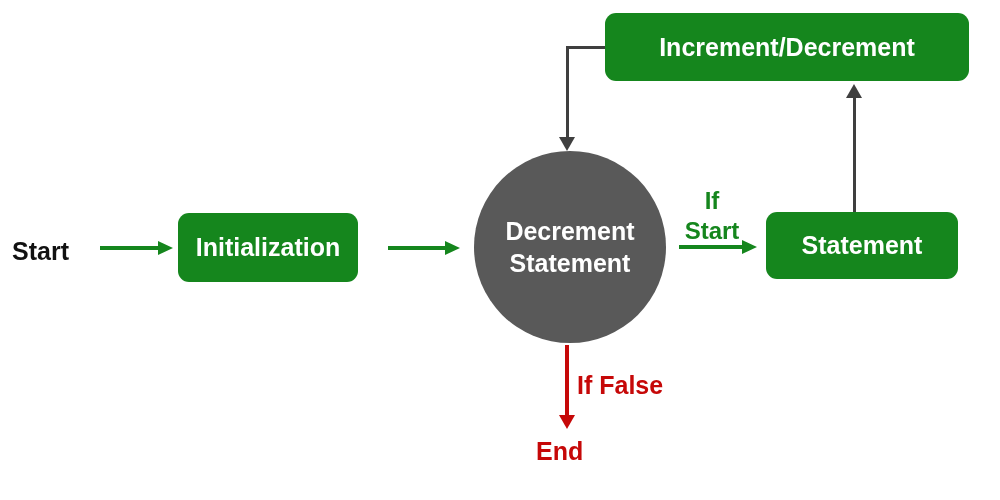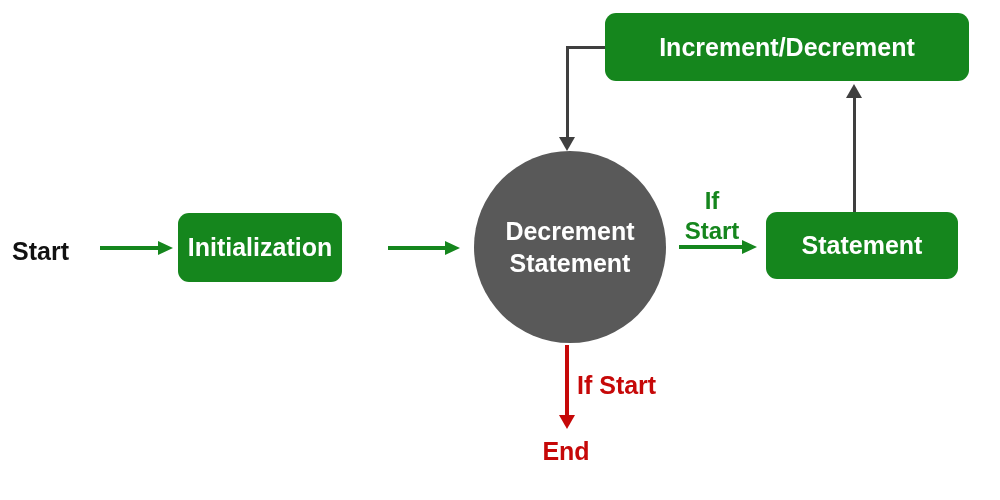--- a/index.html
+++ b/index.html
@@ -91,21 +91,21 @@
 
 <div class="canvas">
 
   <div class="text-label label-black" style="left:12px; top:236px;">Start</div>
 
   <div>
     <div class="shaft shaft-green" style="left:100px; top:246px; width:58px; height:4px;"></div>
     <div class="head head-right-green" style="left:158px; top:241px;"></div>
   </div>
 
-  <div class="node-box" style="left:178px; top:213px; width:164px; height:69px;">
+  <div class="node-box" style="left:178px; top:213px; width:180px; height:69px;">
     <span>Initialization</span>
   </div>
 
   <div>
     <div class="shaft shaft-green" style="left:388px; top:246px; width:57px; height:4px;"></div>
     <div class="head head-right-green" style="left:445px; top:241px;"></div>
   </div>
 
   <div class="circle-node">
     <span>Decrement</span>
@@ -139,17 +139,17 @@
     <div class="shaft shaft-dark" style="left:566px; top:46px; width:39px; height:3px;"></div>
     <div class="shaft shaft-dark" style="left:566px; top:46px; width:3px; height:91px;"></div>
     <div class="head head-down-dark" style="left:559px; top:137px;"></div>
   </div>
 
   <div>
     <div class="shaft shaft-red" style="left:565px; top:345px; width:4px; height:70px;"></div>
     <div class="head head-down-red" style="left:559px; top:415px;"></div>
   </div>
 
-  <div class="text-label label-red" style="left:577px; top:370px;">If Start</div>
+  <div class="text-label label-red" style="left:577px; top:370px;">If False</div>
 
-  <div class="text-label label-red" style="left:536px; top:436px; width:60px; text-align:center;">End</div>
+  <div class="text-label label-red" style="left:536px; top:436px; width:60px; ">End</div>
 
 </div>
 
 </body></html>

